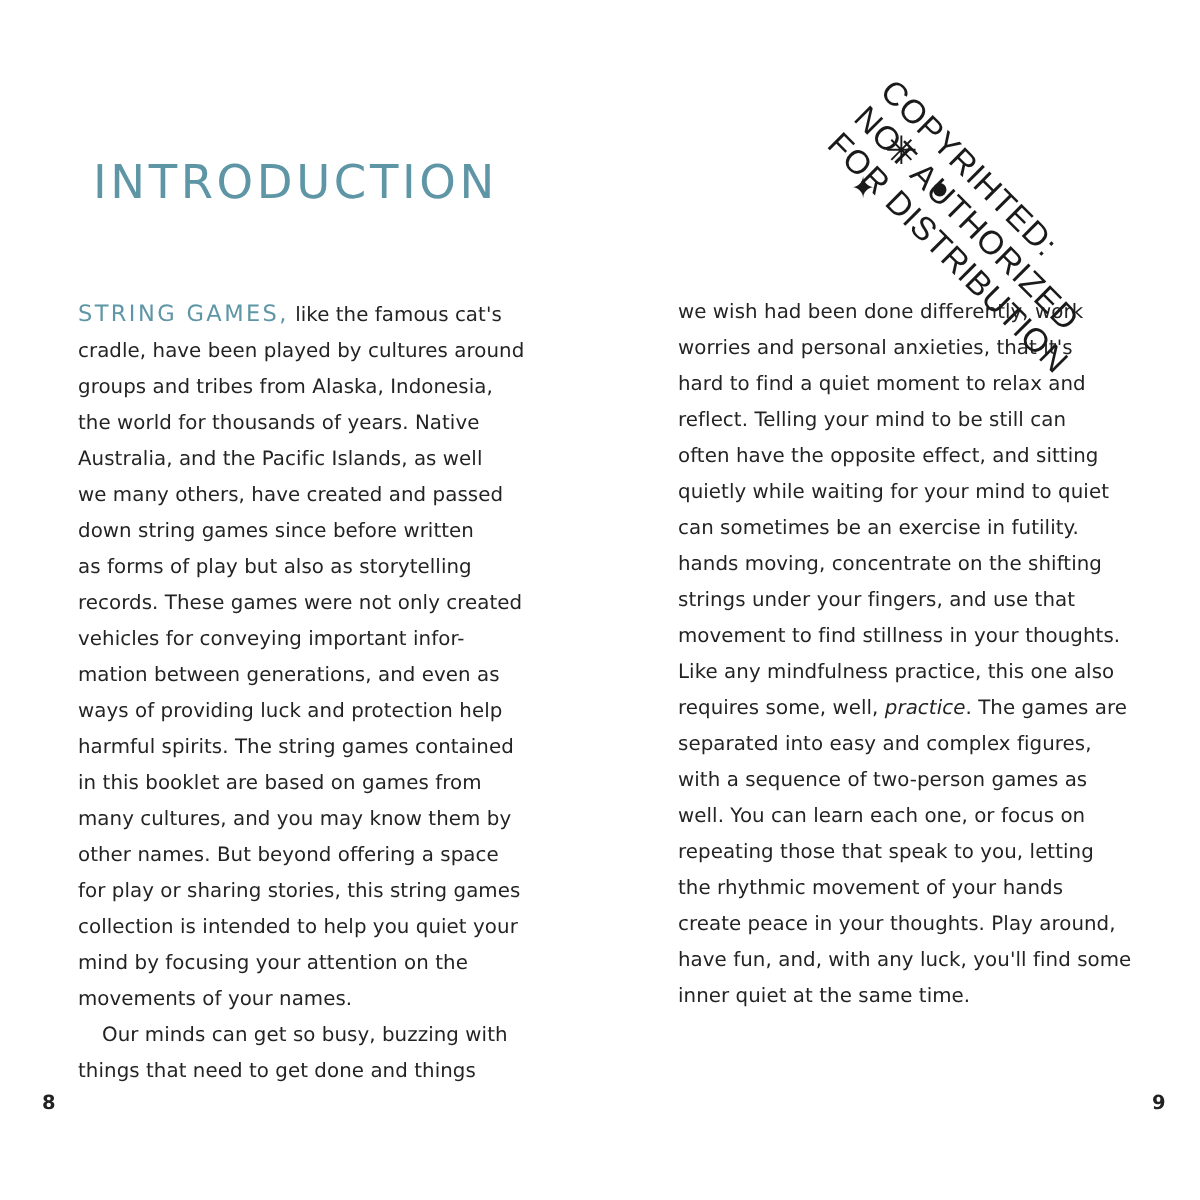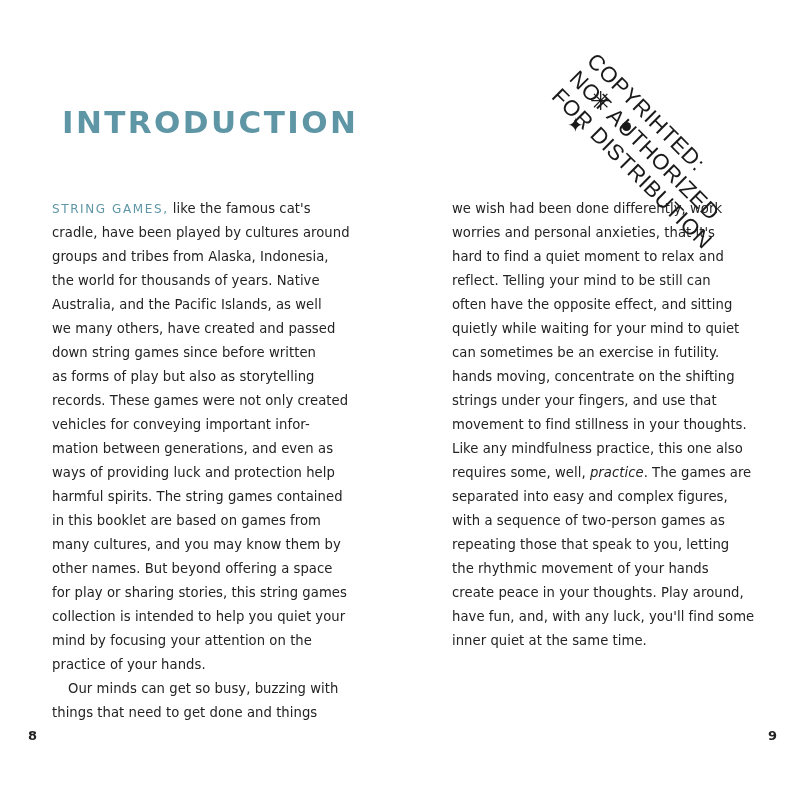--- a/index.html
+++ b/index.html
@@ -7,32 +7,32 @@
       width: 800px; height: 800px; background: #ffffff; position: relative; overflow: hidden;
       font-family: "DejaVu Sans", sans-serif; color: #222222;
     }
     .spread { position: absolute; inset: 0; }
     .page { position: absolute; top: 0; height: 800px; width: 400px; }
     .page.left { left: 0; }
     .page.right { left: 400px; }
 
     .title {
       position: absolute; left: 62px; top: 104px;
-      font-family: "DejaVu Sans", sans-serif; font-weight: 700;
+      font-family: "DejaVu Sans", sans-serif; font-weight: 400;
       font-size: 31px; letter-spacing: 2.4px; color: #5e96a6;
       margin: 0; white-space: nowrap;
     }
     .body-text {
       position: absolute; font-size: 13.2px; line-height: 24px; color: #232323;
       margin: 0; letter-spacing: 0.05px;
     }
     .body-text .line { display: block; white-space: nowrap; }
     .left .body-text { left: 52px; top: 197px; width: 300px; }
     .right .body-text { left: 52px; top: 197px; width: 310px; }
-    .lead { color: #5e96a6; letter-spacing: 1.6px; font-size: 12px; }
+    .lead { color: #5e96a6; letter-spacing: 1.6px; font-size: 15px; }
     .indent { padding-left: 16px; }
     em { font-style: italic; }
 
     .folio { position: absolute; top: 728px; font-size: 13px; font-weight: bold; color: #222; }
     .left .folio { left: 28px; }
     .right .folio { left: 368px; }
 
     .stamp {
       position: absolute; left: 600px; top: 48px; width: 240px; height: 160px;
       transform-origin: 0 0; transform: rotate(45deg);
@@ -64,21 +64,21 @@
       <span class="line">vehicles for conveying important infor-</span>
       <span class="line">mation between generations, and even as</span>
       <span class="line">ways of providing luck and protection help</span>
       <span class="line">harmful spirits. The string games contained</span>
       <span class="line">in this booklet are based on games from</span>
       <span class="line">many cultures, and you may know them by</span>
       <span class="line">other names. But beyond offering a space</span>
       <span class="line">for play or sharing stories, this string games</span>
       <span class="line">collection is intended to help you quiet your</span>
       <span class="line">mind by focusing your attention on the</span>
-      <span class="line">practice of your hands.</span>
+      <span class="line">movements of your names.</span>
       <span class="line indent">Our minds can get so busy, buzzing with</span>
       <span class="line">things that need to get done and things</span>
     </div>
     <div class="folio">8</div>
   </div>
 
   <div class="page right">
     <div class="body-text">
       <span class="line">we wish had been done differently, work</span>
       <span class="line">worries and personal anxieties, that it's</span>
@@ -87,20 +87,21 @@
       <span class="line">often have the opposite effect, and sitting</span>
       <span class="line">quietly while waiting for your mind to quiet</span>
       <span class="line">can sometimes be an exercise in futility.</span>
       <span class="line">hands moving, concentrate on the shifting</span>
       <span class="line">strings under your fingers, and use that</span>
       <span class="line">movement to find stillness in your thoughts.</span>
       <span class="line">Like any mindfulness practice, this one also</span>
       <span class="line"><span>requires some, well, </span><em>practice</em><span>. The games are</span></span>
       <span class="line">separated into easy and complex figures,</span>
       <span class="line">with a sequence of two-person games as</span>
+      <span class="line">well. You can learn each one, or focus on</span>
       <span class="line">repeating those that speak to you, letting</span>
       <span class="line">the rhythmic movement of your hands</span>
       <span class="line">create peace in your thoughts. Play around,</span>
       <span class="line">have fun, and, with any luck, you'll find some</span>
       <span class="line">inner quiet at the same time.</span>
     </div>
     <div class="folio">9</div>
   </div>
 
   <span class="deco sparkle">✦</span>

